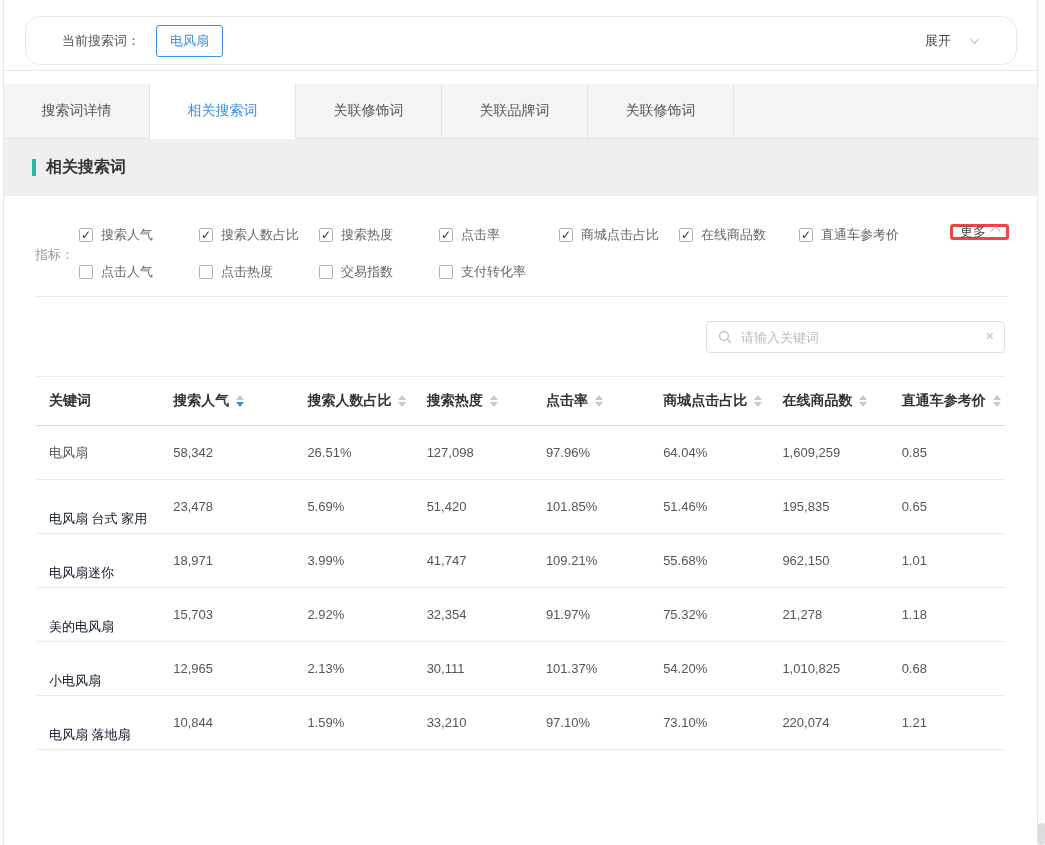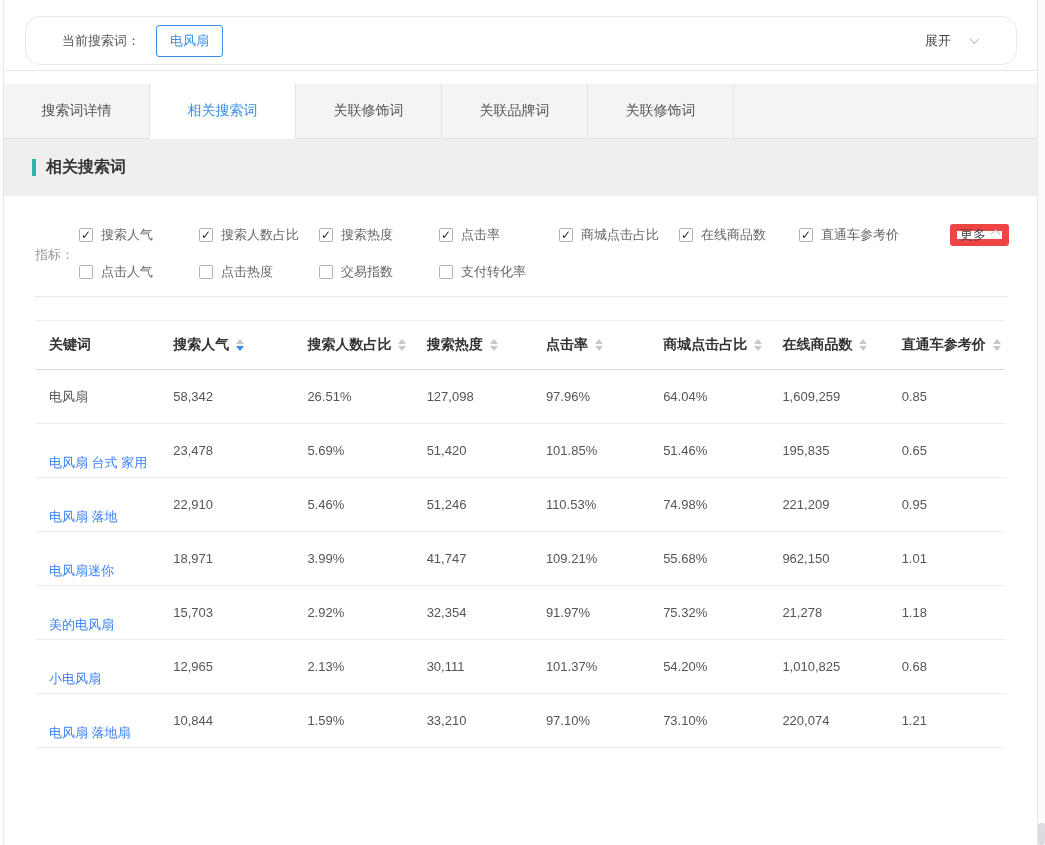--- a/index.html
+++ b/index.html
@@ -39,22 +39,22 @@
   
   .content { position:relative; background:#fff; }
   .filters { display:flex; padding:30px 0 0 31px; }
   .filters-label { font-size:13px; color:#999; width:44px; padding-top:1px;margin-top:19px; }
   .checkbox-grid { display:grid; grid-template-columns:repeat(7,120px); row-gap:19px; }
   .cb-item { display:flex; align-items:center; gap:8px; cursor:pointer; }
   .cb-box { width:14px; height:14px; border:1px solid #b3b3b3; border-radius:2px; background:#fff;
             display:flex; align-items:center; justify-content:center; font-size:12px; line-height:1;
             color:#2b2b2b; font-weight:bold; flex:0 0 auto; }
   .cb-label { font-size:13px; color:#666; white-space:nowrap; }
-  .more-btn { position:absolute; top:28px; right:28px; width:59px; height:22px;
-              border:7px solid #ef4444; border-radius:3px; background:#fff; display:flex;
+  .more-btn { position:absolute; top:28px; right:28px; width:59px; height:16px;
+              border:3px solid #ef4444; border-radius:3px; background:#fff; display:flex;
               align-items:center; justify-content:center; gap:6px; font-size:13px; color:#444; cursor:pointer; }
   .dotted-divider { margin:15px 29px 0 31px; border-top:1px dotted #d9d9d9; height:1px; }
 
   
   .search-row { display:flex; justify-content:flex-end; padding:24px 32px 0 0; }
   .search-box { position:relative; width:299px; height:32px; }
   .search-box input { width:100%; height:100%; border:1px solid #dcdfe6; border-radius:4px;
                       padding:0 30px 0 34px; font-size:13px; color:#555; outline:none;
                       font-family:"Liberation Sans","DejaVu Sans",sans-serif; }
   .search-box input::placeholder { color:#b8bec6; }
@@ -69,21 +69,21 @@
   .tr { display:flex; align-items:center; height:54px; padding-left:13px; border-bottom:1px solid #ececec; }
   .td { font-size:13px; color:#555; }
   .th:nth-child(1), .td:nth-child(1) { width:125px; }
   .th:nth-child(2), .td:nth-child(2) { width:135px; }
   .th:nth-child(3), .td:nth-child(3) { width:120px; }
   .th:nth-child(4), .td:nth-child(4) { width:120px; }
   .th:nth-child(5), .td:nth-child(5) { width:118px; }
   .th:nth-child(6), .td:nth-child(6) { width:120px; }
   .th:nth-child(7), .td:nth-child(7) { width:120px; }
   .th:nth-child(8), .td:nth-child(8) { width:104px; }
-  .td.link { color:#3b82f6; cursor:pointer;margin-top:24px; }
+  .td.link { color:#0f172a; cursor:pointer;margin-top:24px; }
   .sort { display:inline-flex; flex-direction:column; gap:2px; margin-left:7px; }
   .sort .t-up { width:0; height:0; border-left:4px solid transparent; border-right:4px solid transparent;
                 border-bottom:5px solid #c5c8ce; }
   .sort .t-down { width:0; height:0; border-left:4px solid transparent; border-right:4px solid transparent;
                   border-top:5px solid #c5c8ce; }
   .sort.desc .t-down { border-top-color:#3a8ee6; }
 
   
   .scroll-track { position:absolute; right:0; top:0; width:7px; height:845px; background:#fbfbfc; }
   .scroll-thumb { position:absolute; right:0; bottom:0; width:7px; height:22px; background:#dcdce0; border-radius:3px; }
@@ -170,20 +170,32 @@
           </label>
         </div>
     </div>
     <div class="more-btn">
       <span>更多</span>
       <span class="chev up"></span>
     </div>
 
     <div class="dotted-divider"></div>
 
+    <div class="search-row">
+      <div class="search-box">
+        <span class="search-icon">
+          <svg width="14" height="14" viewBox="0 0 14 14">
+            <circle cx="6" cy="6" r="4.4" fill="none" stroke="#b8bec6" stroke-width="1.3"></circle>
+            <line x1="9.4" y1="9.4" x2="12.8" y2="12.8" stroke="#b8bec6" stroke-width="1.3"></line>
+          </svg>
+        </span>
+        <input type="text" placeholder="请输入关键词" style="">
+        <span class="clear-icon">×</span>
+      </div>
+    </div>
 
     <div class="table">
       <div class="thead">
           <div class="th">
             <span>关键词</span>
           </div>
           <div class="th">
             <span>搜索人气</span>
             <span class="sort desc">
               <span class="t-up"></span>
@@ -248,30 +260,20 @@
             <div class="td link">电风扇 台式 家用</div>
             <div class="td">23,478</div>
             <div class="td">5.69%</div>
             <div class="td">51,420</div>
             <div class="td">101.85%</div>
             <div class="td">51.46%</div>
             <div class="td">195,835</div>
             <div class="td">0.65</div>
           </div>
           <div class="tr">
-            <div class="td link">电风扇 落地</div>
-            <div class="td">22,910</div>
-            <div class="td">5.46%</div>
-            <div class="td">51,246</div>
-            <div class="td">110.53%</div>
-            <div class="td">74.98%</div>
-            <div class="td">221,209</div>
-            <div class="td">0.95</div>
-          </div>
-          <div class="tr">
             <div class="td link">电风扇迷你</div>
             <div class="td">18,971</div>
             <div class="td">3.99%</div>
             <div class="td">41,747</div>
             <div class="td">109.21%</div>
             <div class="td">55.68%</div>
             <div class="td">962,150</div>
             <div class="td">1.01</div>
           </div>
           <div class="tr">

